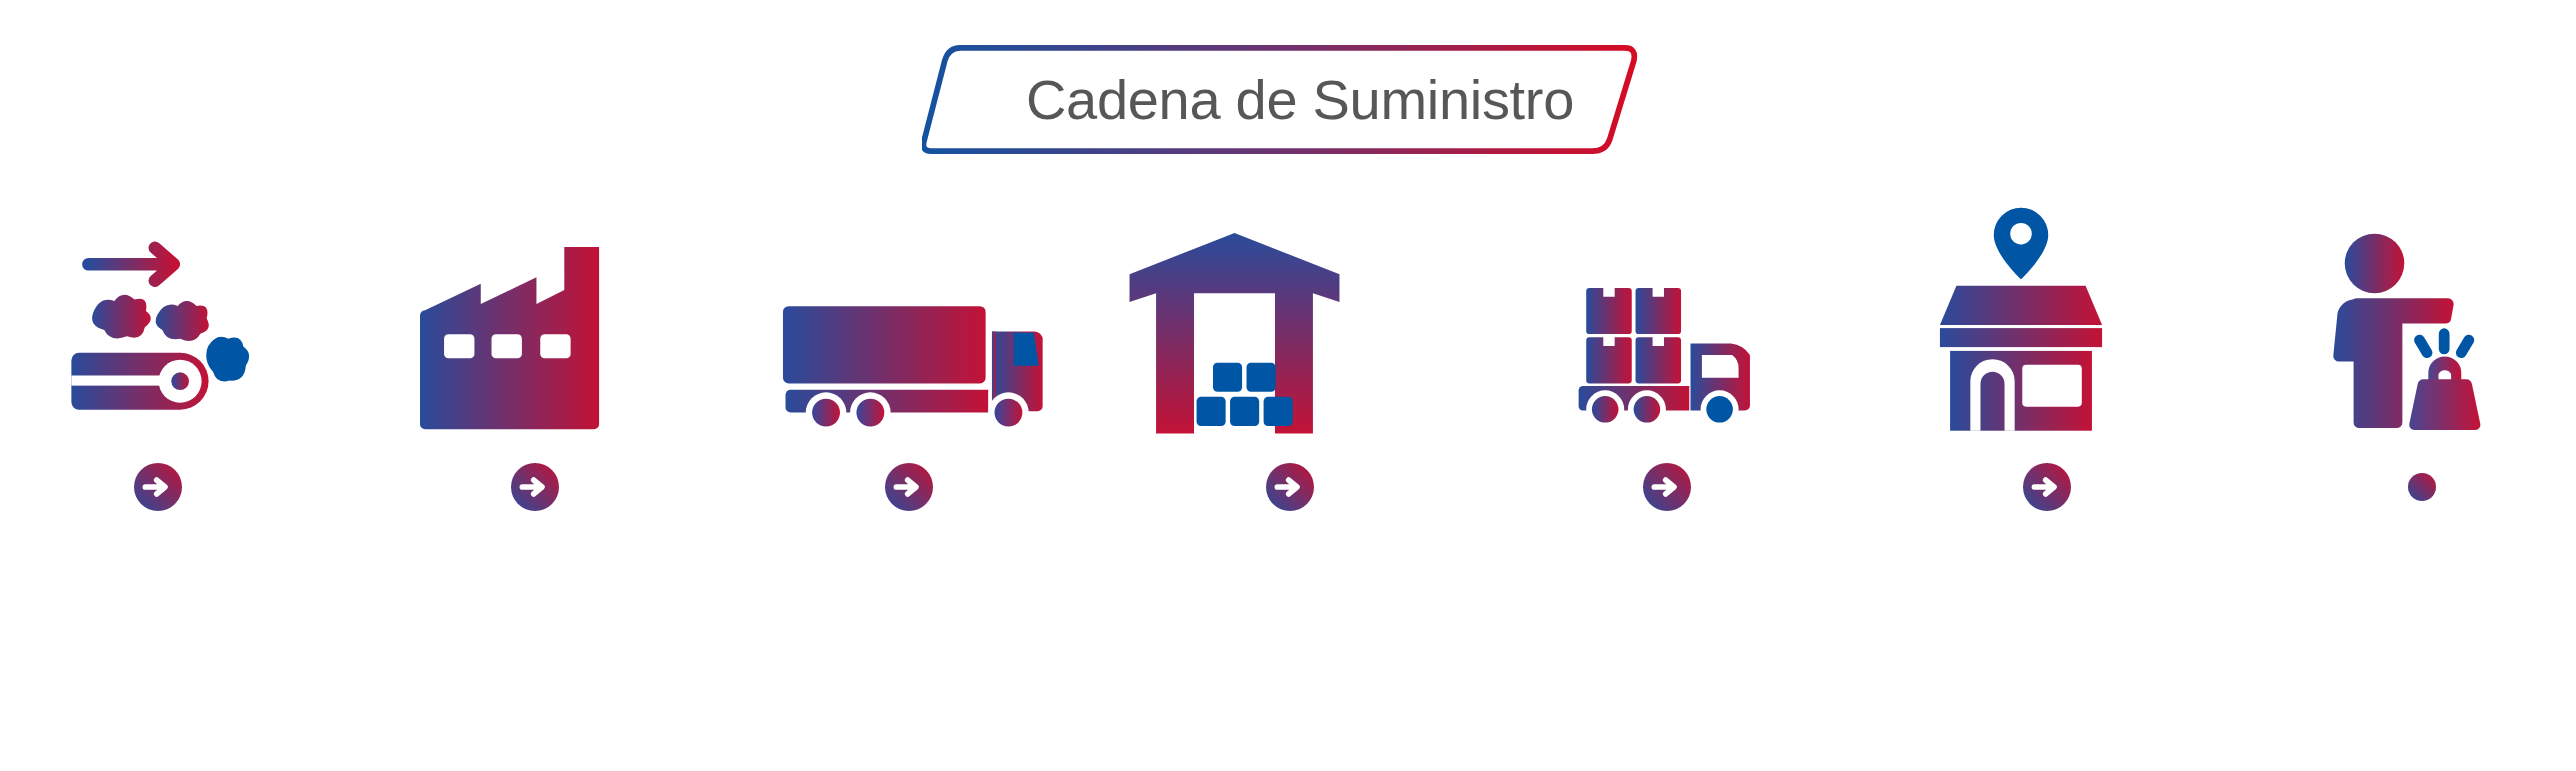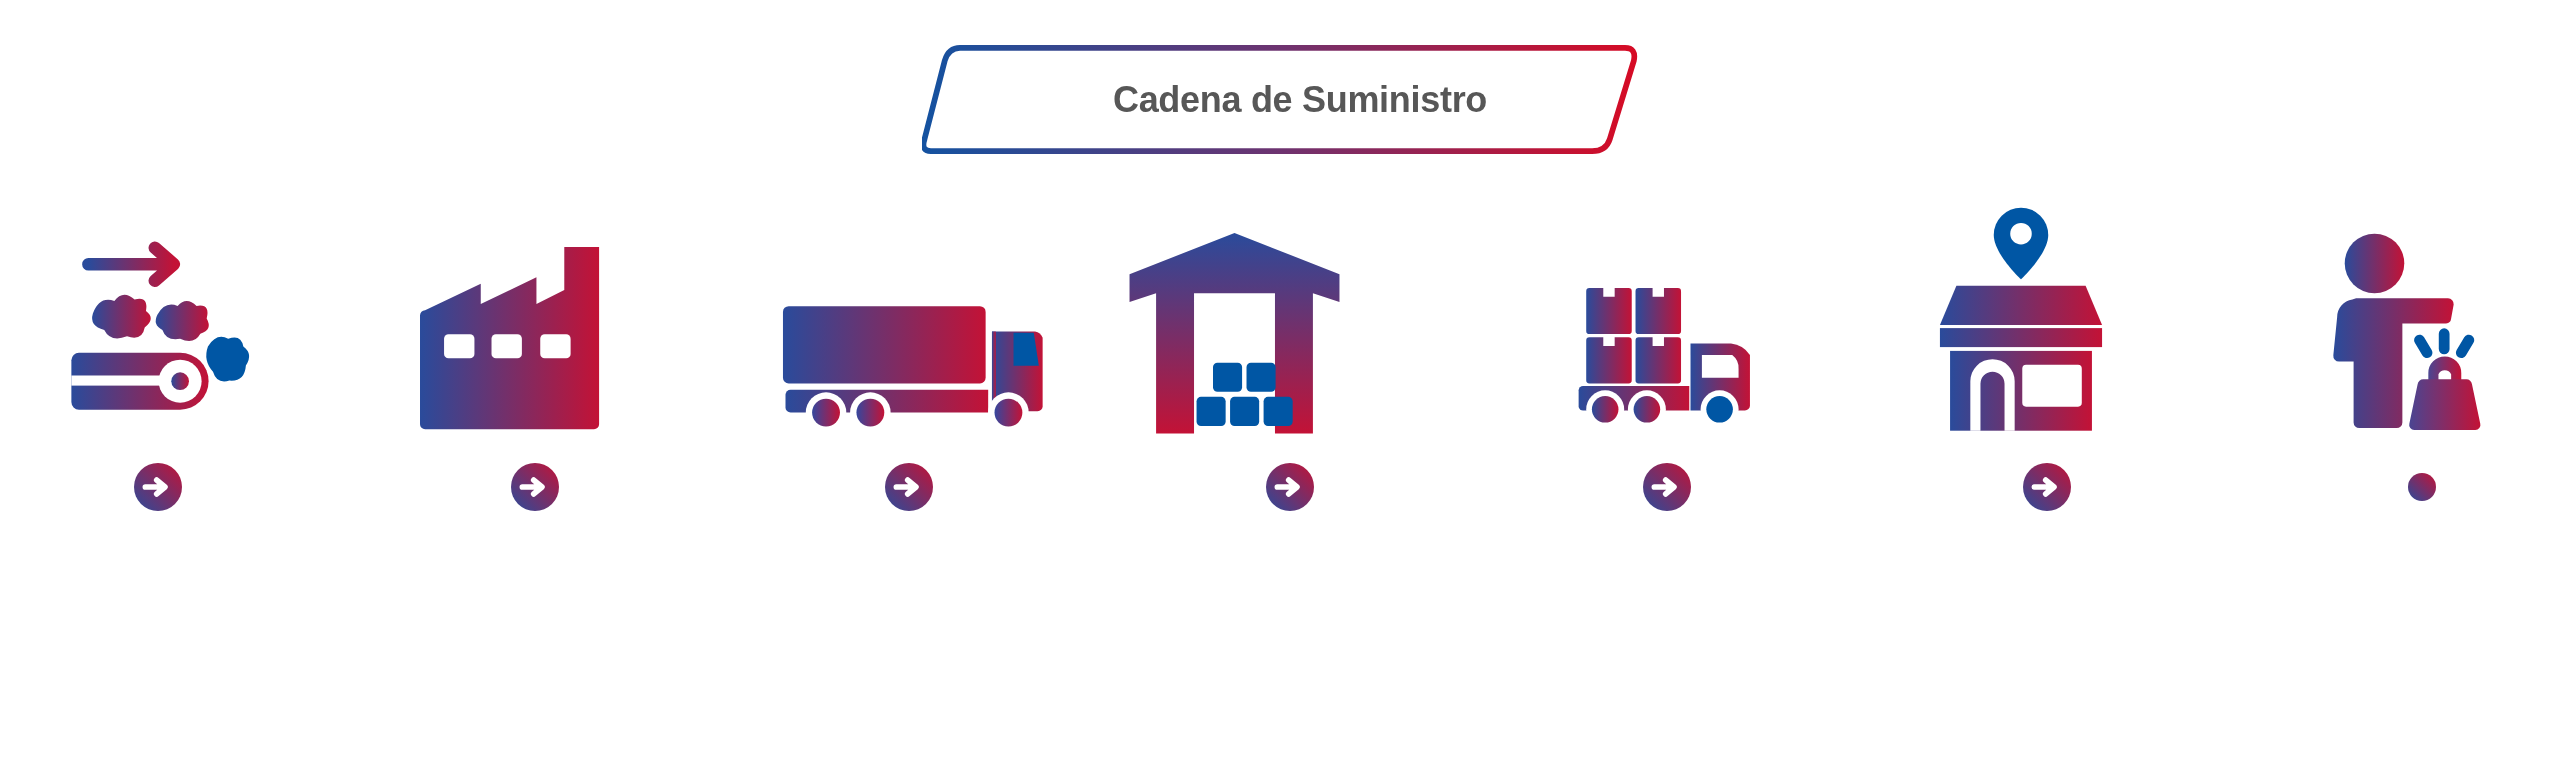--- a/index.html
+++ b/index.html
@@ -13,21 +13,21 @@
 
   
   .title-wrap{
     position:absolute; left:922px; top:44px;
     width:741px; height:111px;
   }
   .title-banner{position:absolute;inset:0;}
   .title-text{
     position:absolute; left:0; top:0; width:100%; height:100%;
     display:flex; align-items:center; justify-content:center;
-    font-size:36px; font-weight:bold; color:#575757;
+    font-size:56px; font-weight:normal; color:#575757;
     letter-spacing:-0.3px; padding-left:15px; box-sizing:border-box;
     white-space:nowrap;
   }
 
   
   .timeline{
     position:absolute; left:0; top:472px; width:2576px; height:29px;
   }
   .timeline svg{display:block;}
   .marker{position:absolute;}

